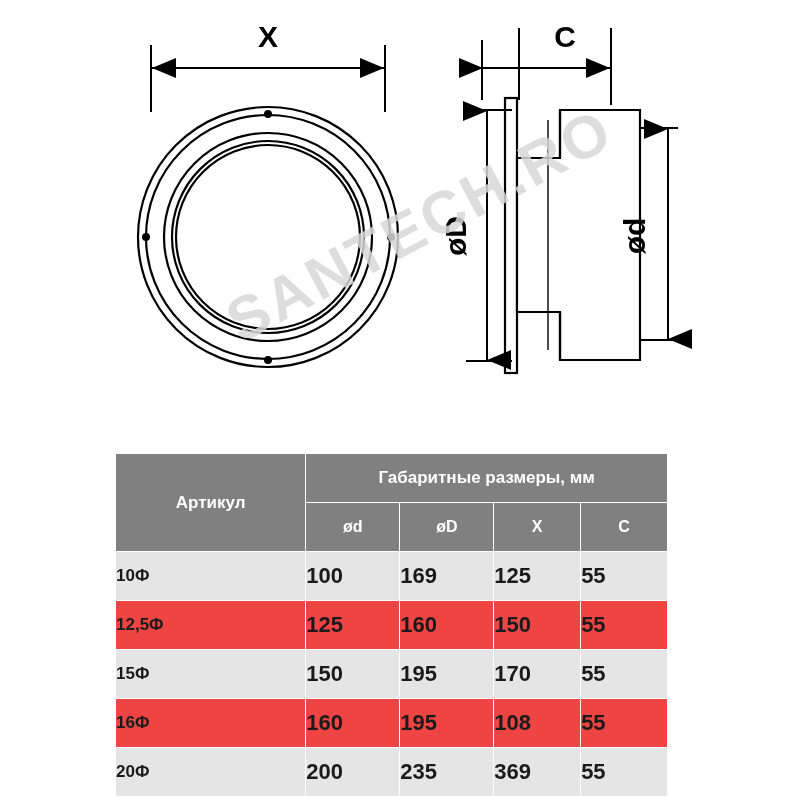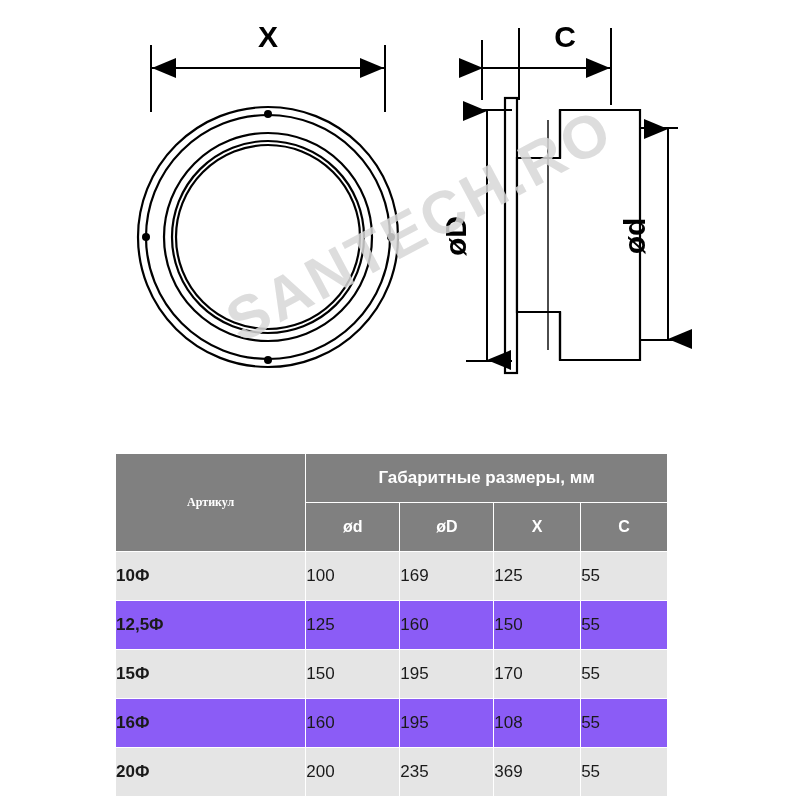--- a/index.html
+++ b/index.html
@@ -79,44 +79,43 @@
   }
   #spec-table thead th {
     background: #808080;
     color: #ffffff;
     font-weight: bold;
   }
   th.art-head {
     width: 159px;
     height: 96px;
     font-weight: normal;
-    font-size: 12px;
-    font-family: Liberation Serif, serif;
+    font-size: 17px;
   }
   th.dims-head {
     height: 48px;
     font-size: 17px;
   }
   th.sub-head {
     height: 48px;
     font-size: 16px;
   }
   th.c-d { width: 78px; }
   th.c-D { width: 78px; }
   th.c-X { width: 72px; }
   th.c-C { width: 72px; }
 
   #spec-table tbody td {
     height: 48px;
-    font-weight: normal;
-    font-size: 17px;
+    font-weight: bold;
+    font-size: 22px;
     color: #1a1a1a;
   }
   #spec-table tbody tr.odd td { background: #e5e5e5; }
-  #spec-table tbody tr.even td { background: #8b5cf6; }
+  #spec-table tbody tr.even td { background: #ef4444; }
   #spec-table tbody td.art-cell {
     font-size: 17px;
     font-weight: bold;
   }
 
   
   .dimtext {
     font-family: "Liberation Sans", sans-serif;
     font-weight: bold;
     font-size: 30px;

